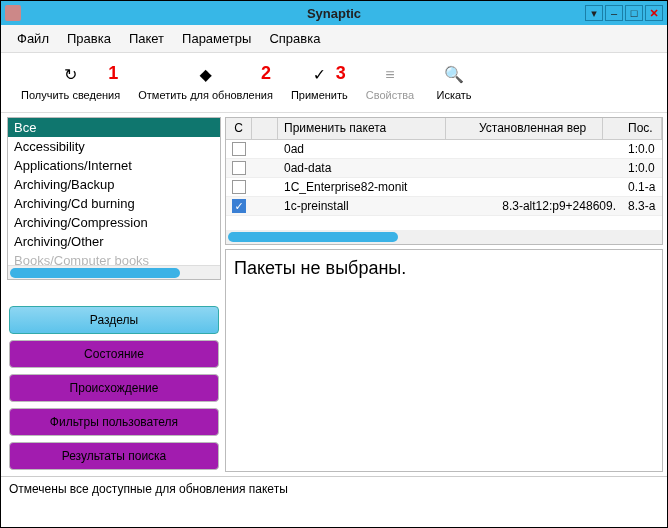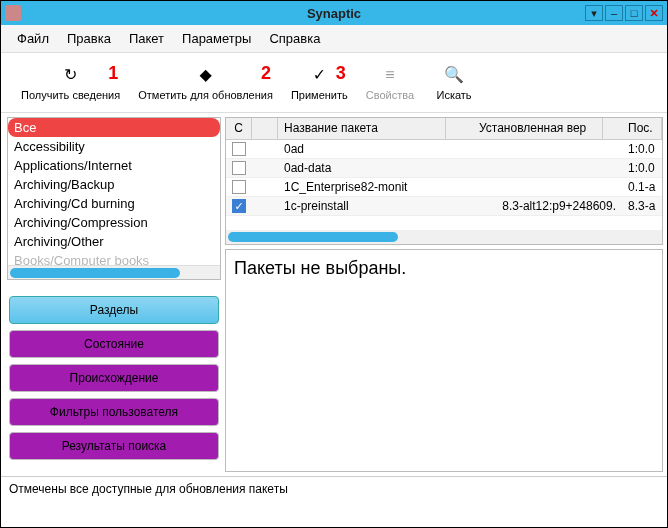--- a/index.html
+++ b/index.html
@@ -15,24 +15,24 @@
 .toolbar { height: 60px; display: flex; align-items: center; padding: 2px 12px; border-bottom: 1px solid #ddd; gap: 2px; }
 .tool-btn { display: flex; flex-direction: column; align-items: center; padding: 4px 8px; cursor: pointer; position: relative; min-width: 60px; }
 .tool-btn.disabled { color: #999; cursor: default; }
 .tool-icon { height: 20px; display: flex; align-items: center; justify-content: center; font-size: 16px; position: relative; width: 100%; }
 .tool-label { font-size: 11px; margin-top: 4px; white-space: nowrap; }
 .annotation { color: #e00; font-weight: bold; font-size: 18px; position: absolute; right: 2px; top: -2px; }
 .main-area { display: flex; height: 363px; }
 .left-panel { width: 224px; display: flex; flex-direction: column; padding: 4px 4px 4px 6px; }
 .category-list { border: 1px solid #bbb; height: 163px; overflow: hidden; position: relative; }
 .cat-item { padding: 2px 6px; cursor: pointer; white-space: nowrap; overflow: hidden; }
-.cat-item.selected { background: #ef4444; color: #fff; border-radius: 8px; }
+.cat-item.selected { background: #0f766e; color: #fff; }
 .cat-scrollbar { position: absolute; bottom: 0; left: 0; right: 0; height: 14px; background: #f0f0f0; border-top: 1px solid #ddd; }
 .cat-thumb { position: absolute; height: 10px; top: 2px; left: 2px; width: 170px; background: #3bb2e6; border-radius: 5px; }
-.selector-buttons { display: flex; flex-direction: column; gap: 6px; margin-top: 16px; padding: 0 2px; }
+.selector-buttons { display: flex; flex-direction: column; gap: 6px; margin-top: 26px; padding: 0 2px; }
 .sel-btn { border: 1px solid #bbb; background: #a21caf; border-radius: 4px; padding: 6px 4px; text-align: center; cursor: pointer; font-size: 12px; }
 .sel-btn.active { background: linear-gradient(#8dd6f2,#5cc3eb); border-color: #3aa; }
 .right-panel { flex: 1; display: flex; flex-direction: column; padding: 4px 4px 4px 0; }
 .package-table { border: 1px solid #bbb; height: 128px; position: relative; overflow: hidden; }
 .pkg-header { display: flex; background: #f0f0f0; border-bottom: 1px solid #ccc; height: 22px; }
 .pkg-hcell { border-right: 1px solid #ccc; padding: 3px 6px; font-size: 12px; overflow: hidden; white-space: nowrap; }
 .hc-status { width: 26px; text-align: center; }
 .hc-check { width: 26px; }
 .hc-name { flex: 1; min-width: 150px; }
 .hc-inst { width: 130px; margin-left: 27px; }
@@ -131,21 +131,21 @@
       <div class="sel-btn">Фильтры пользователя</div>
       <div class="sel-btn">Результаты поиска</div>
     </div>
   </div>
 
   <div class="right-panel">
     <div class="package-table">
       <div class="pkg-header">
         <div class="pkg-hcell hc-status">С</div>
         <div class="pkg-hcell hc-check"></div>
-        <div class="pkg-hcell hc-name">Название пакета</div>
+        <div class="pkg-hcell hc-name">Применить пакета</div>
         <div class="pkg-hcell hc-inst">Установленная вер</div>
         <div class="pkg-hcell hc-avail">Пос.</div>
       </div>
       <div id="pkg-rows">
           <div class="pkg-row">
             <div class="pkg-cell pc-status">
               <div class="stat-box"></div>
             </div>
             <div class="pkg-cell" style="width:26px"></div>
             <div class="pkg-cell pc-name">0ad</div>

